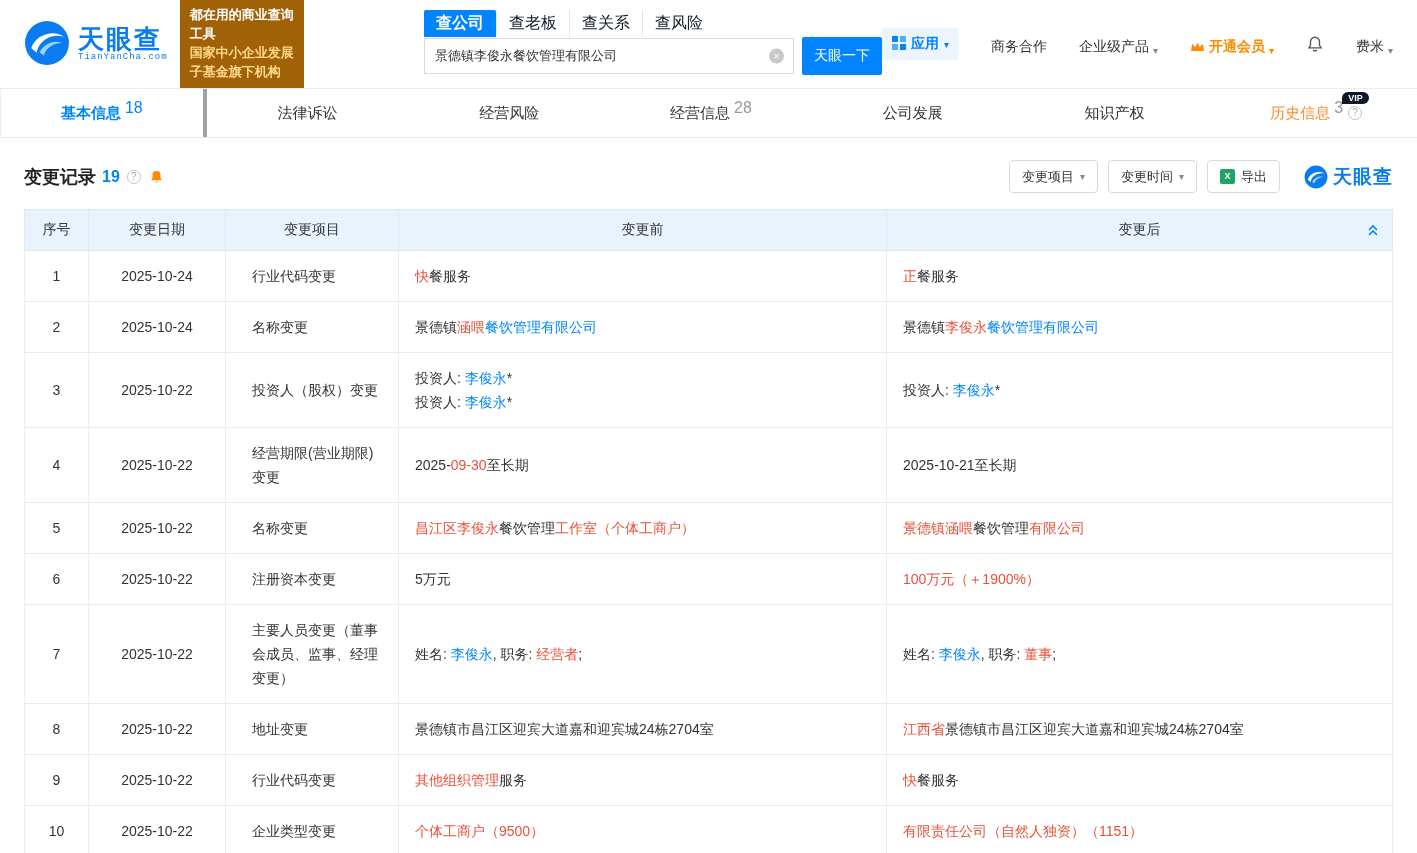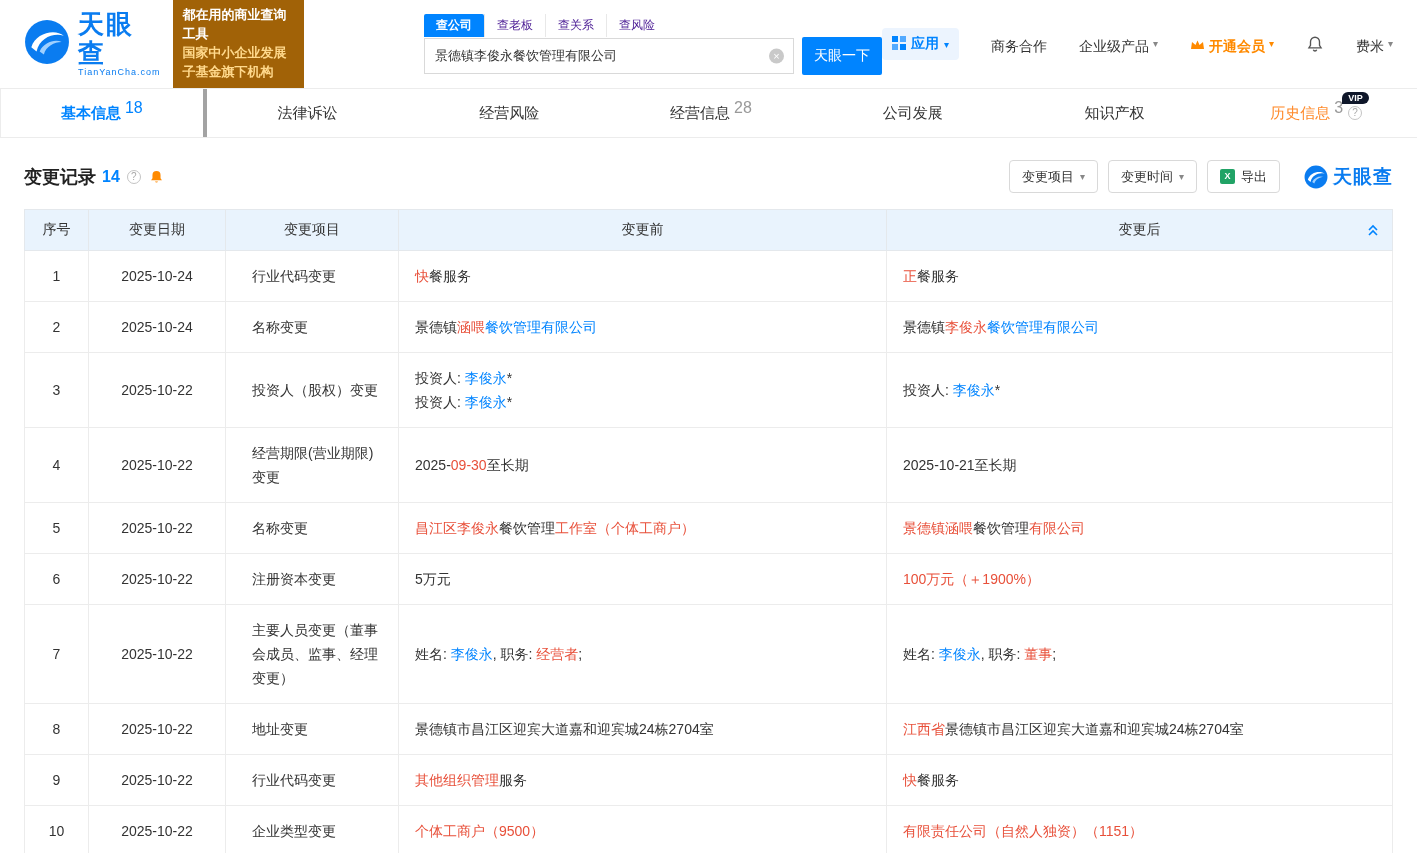--- a/index.html
+++ b/index.html
@@ -5,44 +5,44 @@
   * { box-sizing: border-box; margin: 0; padding: 0; }
   html,body { width:1417px; height:853px; overflow:hidden; background:#fff;
     font-family:"Liberation Sans","DejaVu Sans",sans-serif; color:#333; font-size:14px; }
   .page { width:1417px; height:853px; position:relative; background:#fff; }
 
   
   .topbar { display:flex; align-items:center; height:88px; padding:0 24px; }
   .logo { display:flex; align-items:center; gap:8px; cursor:pointer; }
   .logo-texts { display:flex; flex-direction:column; line-height:1.1; }
   .logo-brand { font-size:26px; font-weight:bold; color:#0a7cf0; letter-spacing:2px; }
-  .logo-domain { font-size:9px; color:#0a7cf0; letter-spacing:1px; }
+  .logo-domain { font-size:9px; color:#0a7cf0; letter-spacing:1px;font-family:Liberation Mono, monospace; }
   .banner { margin-left:12px; background:#a16207; padding:6px 10px; line-height:1.45; }
   .banner-line1 { color:#fff; font-size:13px; font-weight:bold; }
   .banner-line2 { color:#ffd98c; font-size:13px; font-weight:bold; }
 
   .search-wrap { margin-left:120px; }
-  .search-tabs { display:flex; align-items:flex-end; height:24px; font-size:12px; }
-  .search-tab { padding:3px 12px; color:#4c1d95; cursor:pointer; }
+  .search-tabs { display:flex; align-items:flex-end; height:24px; font-size:16px; }
+  .search-tab { padding:3px 12px; color:#0f172a; cursor:pointer; }
   .search-tab.active { background:#0084ff; color:#fff; font-weight:bold; border-radius:2px 2px 0 0; }
   .search-tab + .search-tab { border-left:1px solid #e8e8e8; }
   .search-row { display:flex; align-items:center; margin-top:0; }
   .search-box { position:relative; }
   .search-input { width:370px; height:36px; border:1px solid #d9d9d9; padding:0 34px 0 10px;
     font-size:13px; color:#333; outline:none; font-family:inherit; }
   .clear-icon { position:absolute; right:10px; top:50%; transform:translateY(-50%);
     width:15px; height:15px; border-radius:50%; background:#c9c9c9; color:#fff;
     font-size:11px; line-height:15px; text-align:center; cursor:pointer; }
   .search-btn { margin-left:8px; width:80px; height:38px; background:#0084ff; color:#fff;
     border:none; font-size:14px; cursor:pointer; border-radius:2px; font-family:inherit; }
 
   .top-nav { margin-left:auto; display:flex; align-items:center; gap:32px; font-size:14px; white-space:nowrap; }
   .apps-pill { display:flex; align-items:center; gap:5px; background:#ecf4fe; color:#0084ff;
     font-weight:bold; padding:7px 10px; border-radius:4px; cursor:pointer; }
-  .nav-item { cursor:pointer; display:flex; align-items:flex-start; gap:4px;margin-top:6px; }
+  .nav-item { cursor:pointer; display:flex; align-items:flex-end; gap:4px;margin-top:6px; }
   .caret { font-size:10px; color:#888; }
   .apps-pill .caret { color:#0084ff; }
   .vip-link { color:#ff8a00; font-weight:bold; }
   .vip-link .caret { color:#ff8a00; }
   .bell-btn { display:flex; align-items:center; cursor:pointer; }
 
   
   .tabbar { display:flex; height:50px; border-top:1px solid #ececec; border-bottom:1px solid #ececec; }
   .tab { flex:1; display:flex; align-items:center; justify-content:center; font-size:15px;
     color:#333; cursor:pointer; position:relative; }
@@ -190,21 +190,21 @@
       <div class="tab vip-style">
         <span class="tab-label">历史信息</span>
         <span class="tab-count">3</span>
         <span class="q-circle">?</span>
         <span class="vip-badge">VIP</span>
       </div>
     </div>
 
   <div class="section-bar">
     <span class="section-title">变更记录</span>
-    <span class="section-count">14</span>
+    <span class="section-count">19</span>
     <span class="q-circle">?</span>
     <span class="bell-orange">
       <svg width="15" height="16" viewBox="0 0 16 16">
         <path d="M8 1.5a4.3 4.3 0 0 0-4.3 4.3v3.4L2.2 11.5h11.6l-1.5-2.3V5.8A4.3 4.3 0 0 0 8 1.5z" fill="#ff8a00"></path>
         <path d="M6.4 12.8a1.7 1.7 0 0 0 3.2 0z" fill="#ff8a00"></path>
       </svg>
     </span>
     <div class="section-actions">
       <button class="flt-btn">
         <span>变更项目</span>

